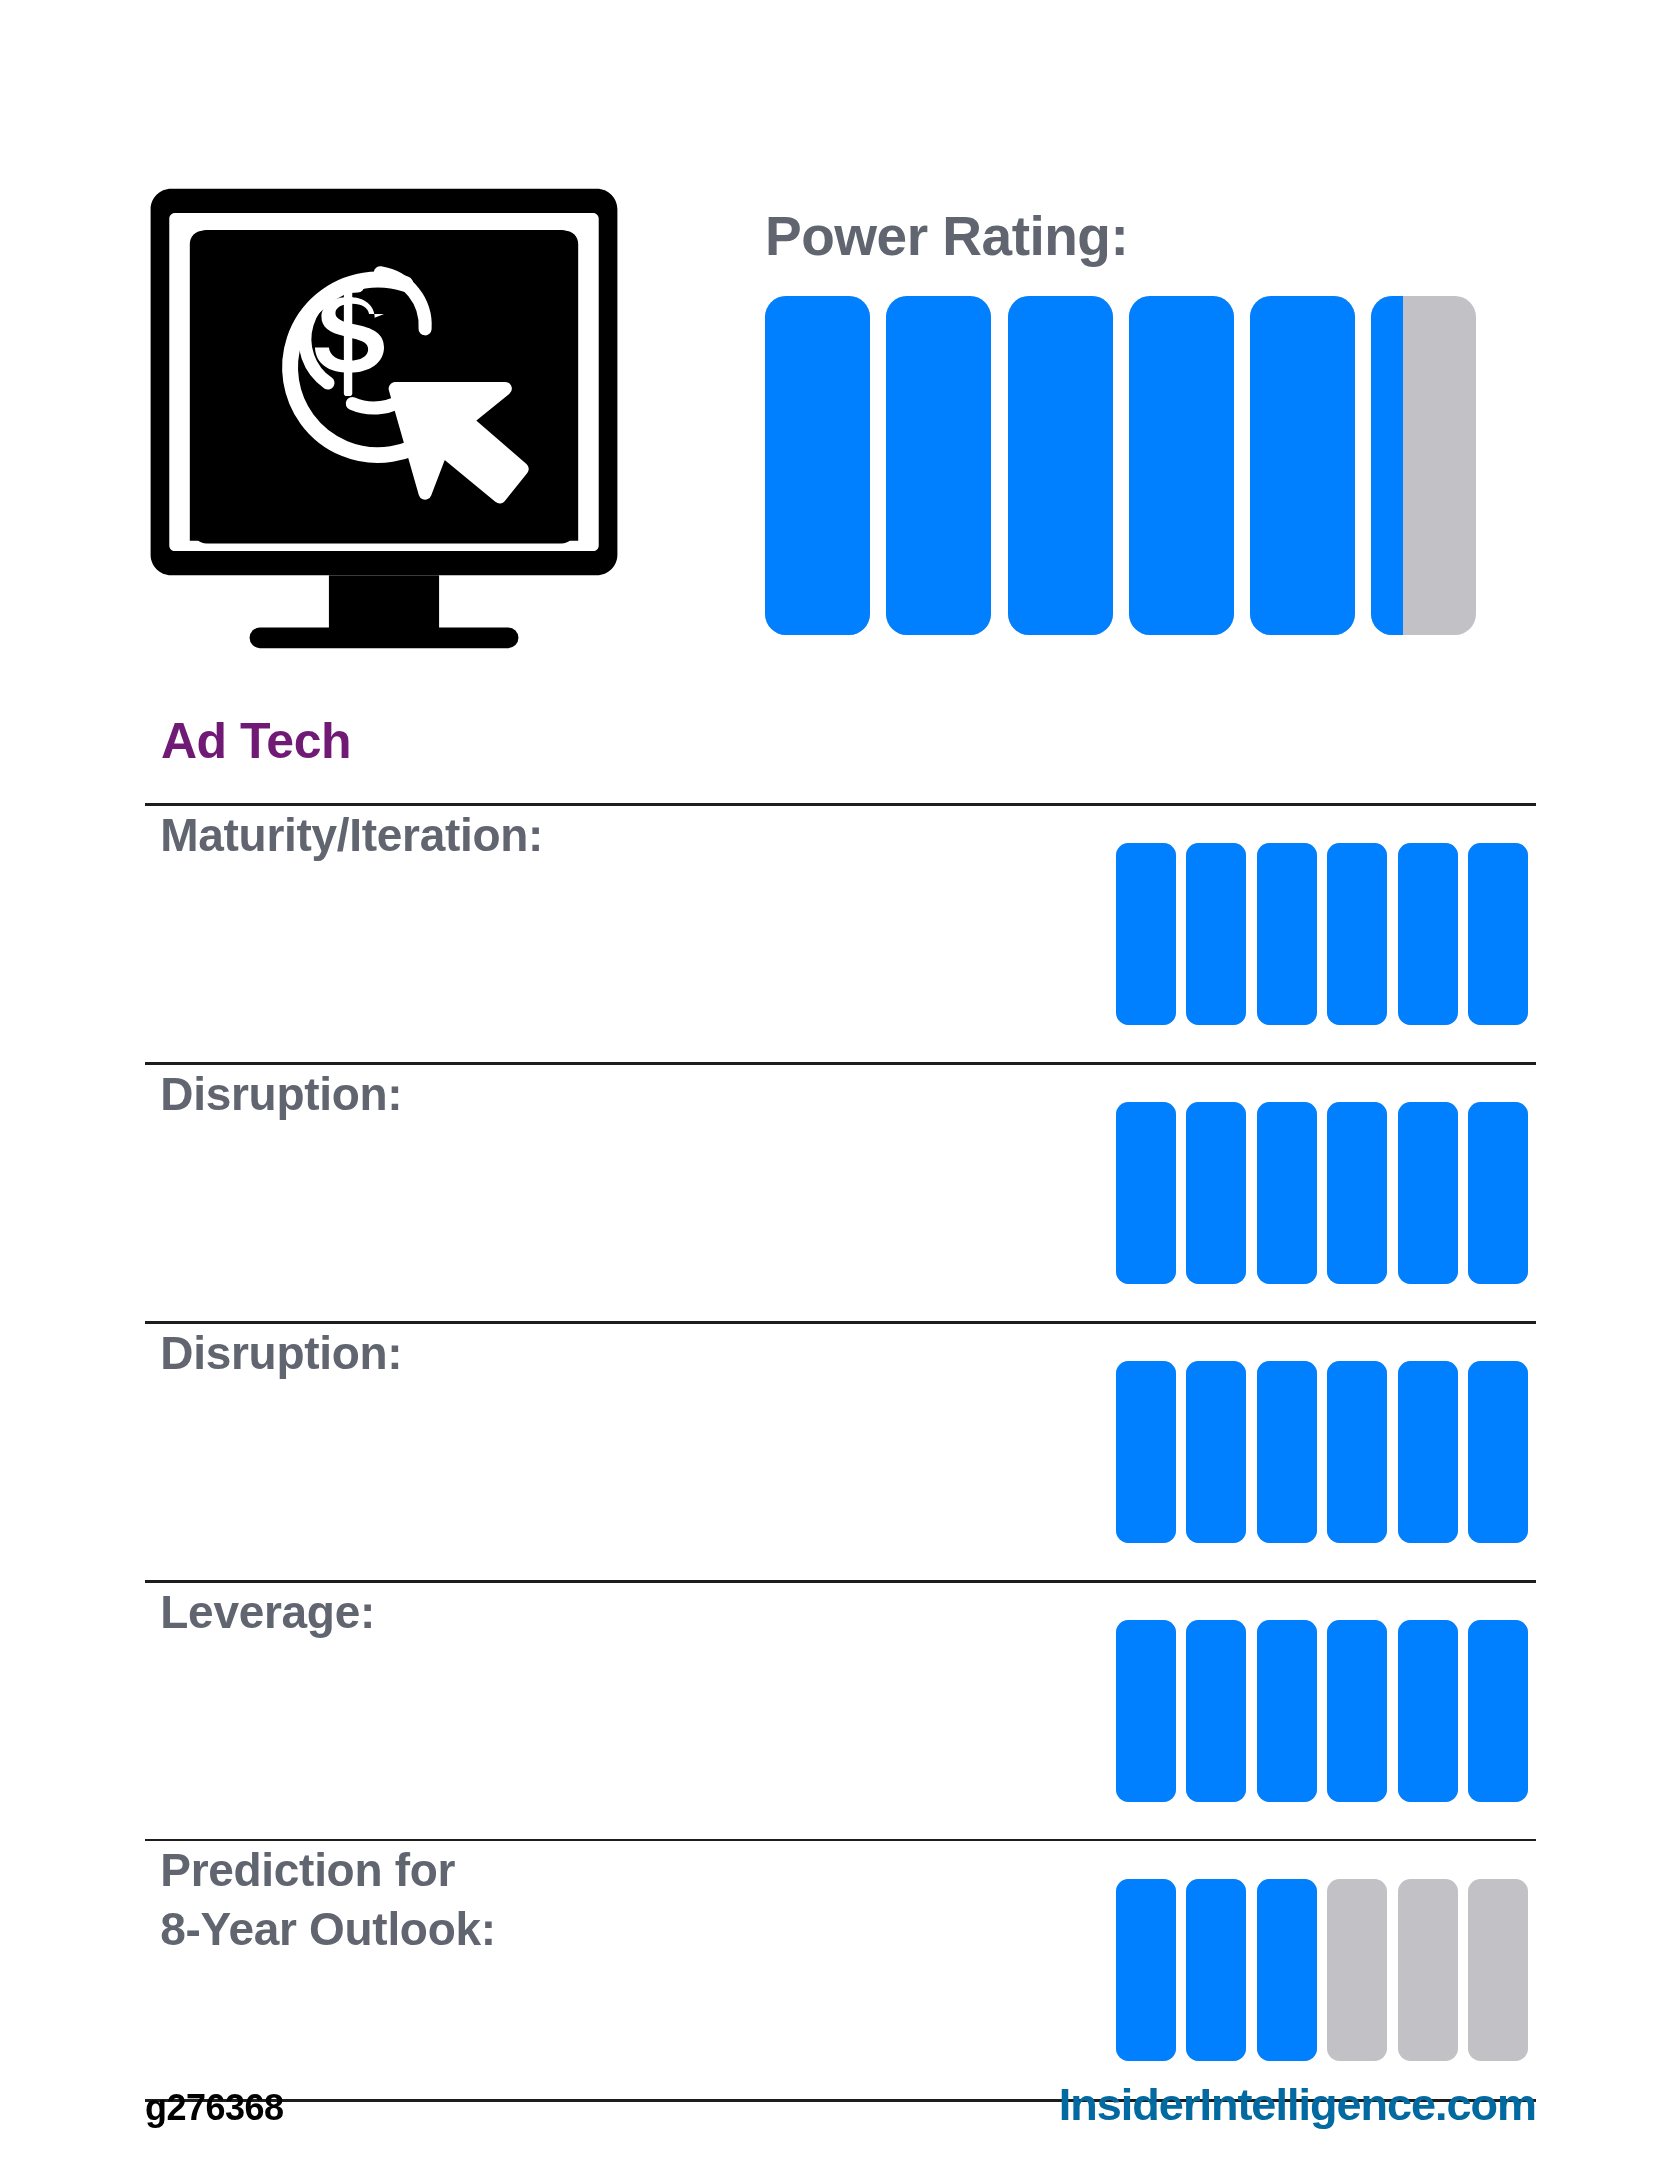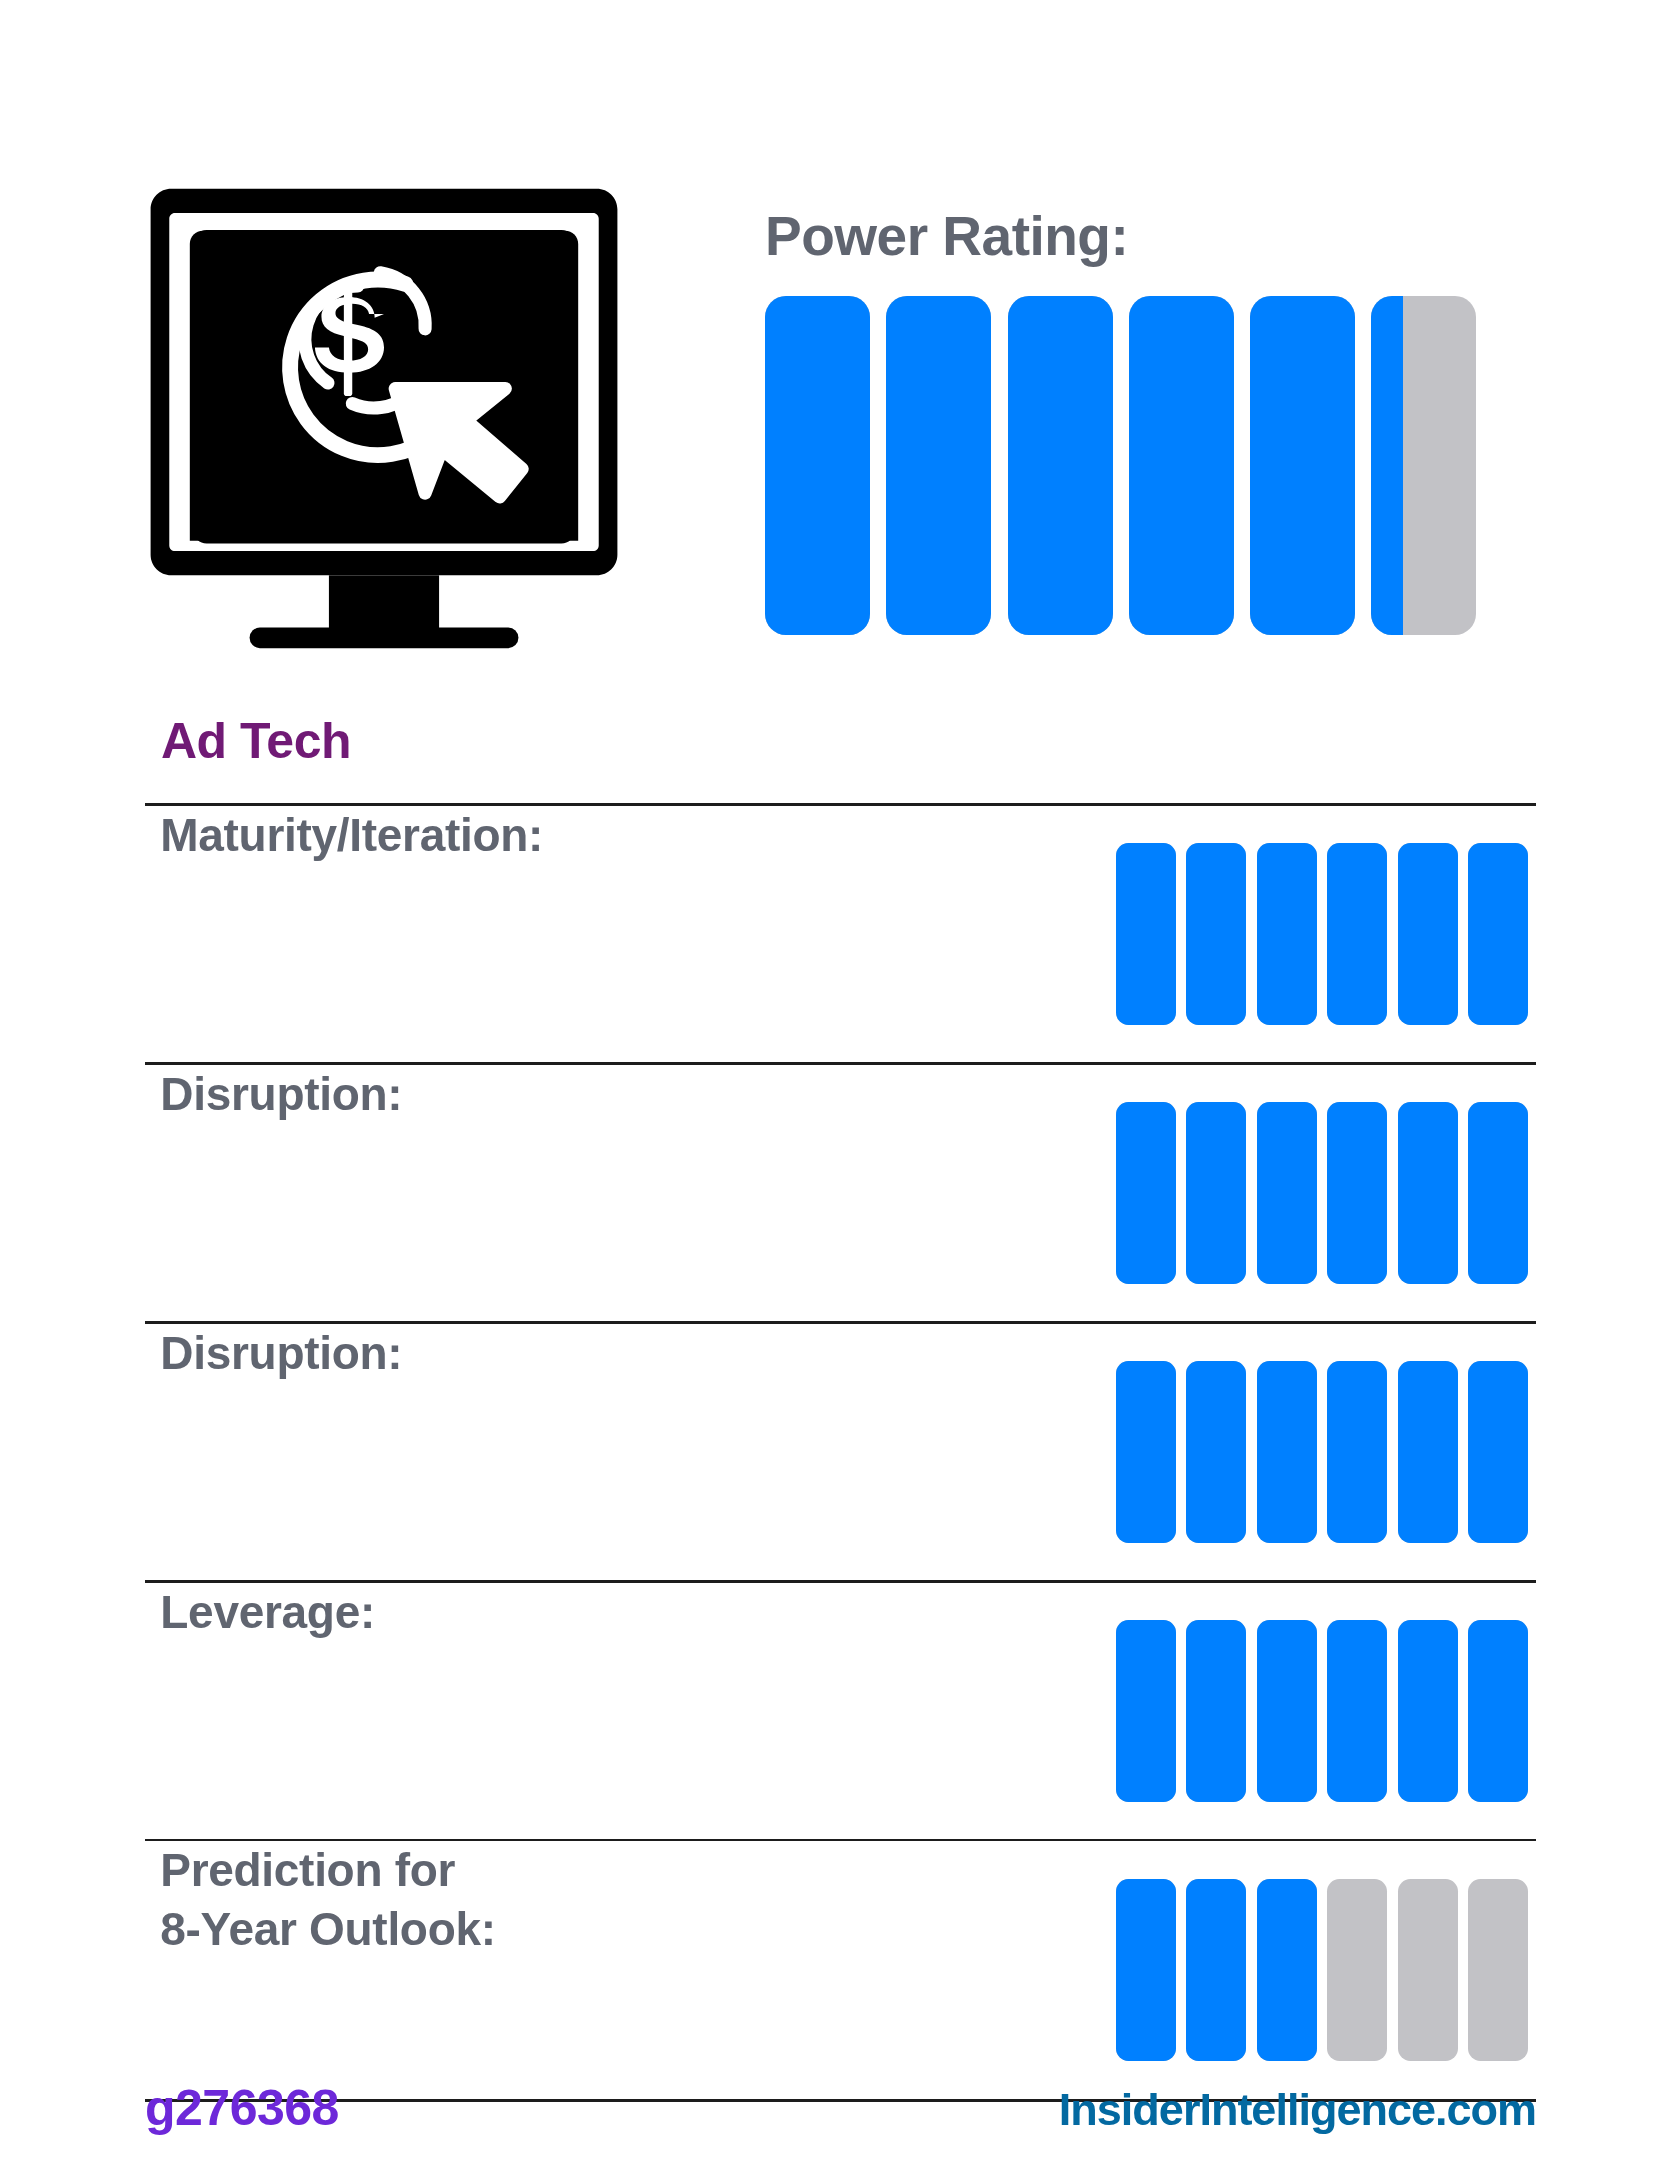--- a/index.html
+++ b/index.html
@@ -148,23 +148,23 @@
   .footer {
     position: absolute;
     left: 145px;
     top: 2079px;
     width: 1391px;
     display: flex;
     align-items: baseline;
     justify-content: space-between;
   }
   .footer-id {
-    font-size: 50px;
-    font-weight: bold;
-    color: #6d28d9;
+    font-size: 36px;
+    font-weight: bold;
+    color: #000000;
     letter-spacing: -0.5px;
   }
   .footer-brand {
     font-size: 45px;
     font-weight: bold;
     color: #0369a1;
     letter-spacing: -1px;
   }
 </style>
 </head>

